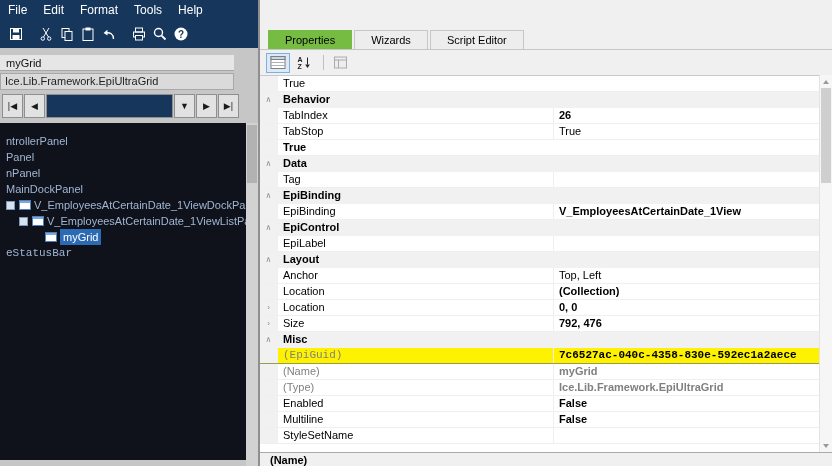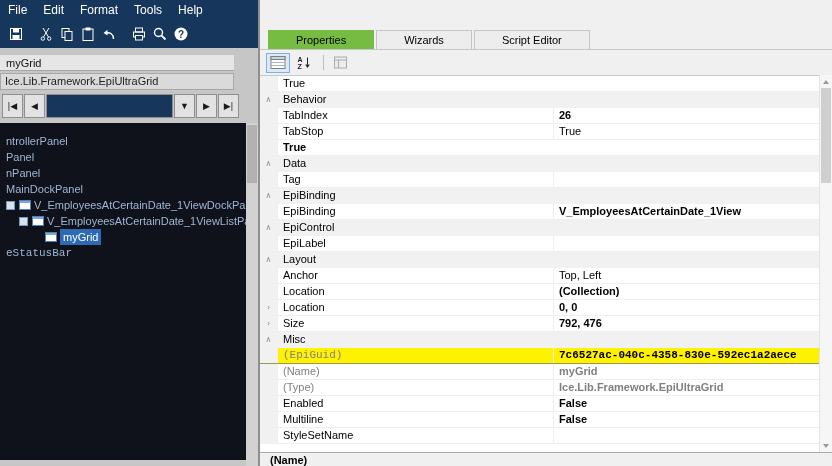--- a/index.html
+++ b/index.html
@@ -43,21 +43,21 @@
   .tree-item.selected .tree-label { background:var(--tree-selection,#2D6AB4); color:#fff; padding:0 3px; }
 
   .tree-scroll { position:absolute; left:246px; top:75px; width:12px; height:343px; background:#D2D2D2; }
   .tree-scroll-thumb { margin:2px 1px 0 1px; height:58px; background:#B2B2B2; }
 
   .v-divider { position:absolute; left:258px; top:0; width:2px; height:466px; background:#8F8F8F; }
 
   
   .right-panel { position:absolute; left:260px; top:0; width:572px; height:466px; background:#F0F0F0; }
   .rp-tabs { position:absolute; left:8px; top:30px; height:19px; display:flex; }
-  .rp-tab { font-size:11px; line-height:18px; padding:0 27px; color:#000; background:#EDEDED;
+  .rp-tab { font-size:11px; line-height:18px; padding:0 16px; color:#000; background:#EDEDED;
             border:1px solid #C6C6C6; border-bottom:none; margin-right:2px; box-sizing:border-box; }
   .rp-tab.active { background:var(--tab-active-green,#76BC43); border-color:var(--tab-active-green,#76BC43); }
   .rp-tabline { position:absolute; left:0; top:49px; width:572px; height:1px; background:#C6C6C6; }
 
   .rp-toolbar { position:absolute; left:0; top:50px; width:572px; height:25px; background:#F0F0F0;
                 display:flex; align-items:center; padding-left:6px; box-sizing:border-box; }
   .rp-tool-btn { width:24px; height:20px; display:flex; align-items:center; justify-content:center;
                  margin-right:2px; box-sizing:border-box; }
   .rp-tool-btn.selected { border:1px solid #7EB0E0; background:#DCE9F7; }
   .rp-tool-sep { width:1px; height:15px; background:#BFBFBF; margin:0 5px; }
@@ -68,21 +68,21 @@
             background:#fff; font-size:11px; line-height:15px; }
   .pg-gutter { flex:0 0 18px; background:#F1F1F1; border-right:1px solid #EFEFEF; color:#8C8C8C;
                font-size:8px; text-align:center; line-height:15px; box-sizing:border-box; }
   .pg-name { flex:0 0 276px; padding-left:5px; border-right:1px solid #EFEFEF; color:#000;
              overflow:hidden; white-space:nowrap; box-sizing:border-box; }
   .pg-value { flex:1 1 auto; padding-left:5px; overflow:hidden; white-space:nowrap; color:#000; }
   .b { font-weight:bold; }
   .dim { color:var(--dimmed-text,#808080); }
   .pg-row.cat { background:#F1F1F1; border-bottom-color:#F1F1F1; }
   .pg-row.cat .pg-gutter { border-right-color:transparent; }
-  .pg-row.cat .pg-name { font-weight:normal; border-right:none; flex:1; }
+  .pg-row.cat .pg-name { font-weight:bold; border-right:none; flex:1; }
   .pg-row.hl { border-bottom:1px solid #9B9B4A;font-family:Liberation Mono, monospace; }
   .pg-row.hl .pg-name, .pg-row.hl .pg-value { background:var(--highlight-yellow,#FFF200); }
 
   .pg-scroll { position:absolute; left:559px; top:75px; width:13px; height:377px; background:#F6F6F6;
                border-left:1px solid #E3E3E3; box-sizing:border-box; }
   .sb-arrow { width:100%; height:13px; display:flex; align-items:center; justify-content:center; }
   .sb-arrow i { display:block; width:0; height:0; border-left:3px solid transparent; border-right:3px solid transparent; }
   .sb-up i { border-bottom:4px solid #9A9A9A; }
   .sb-down i { border-top:4px solid #9A9A9A; }
   .sb-down { position:absolute; bottom:0; left:0; }

